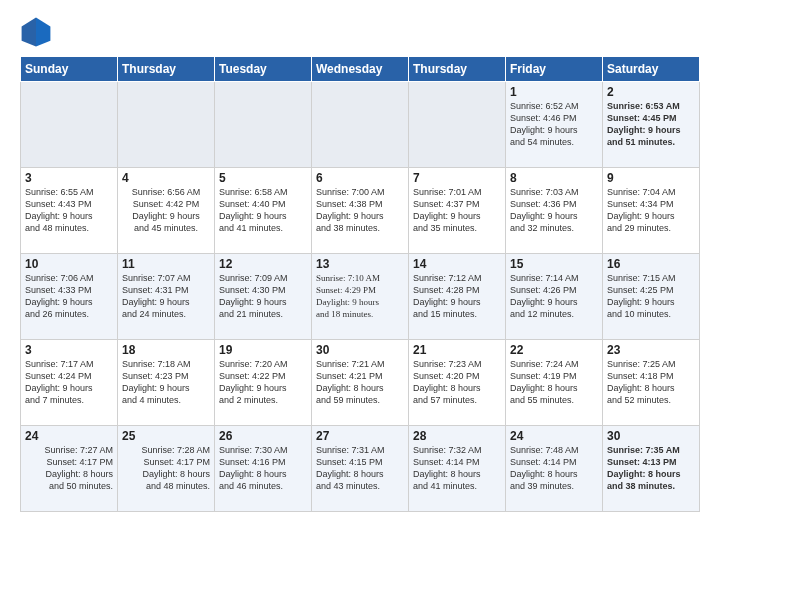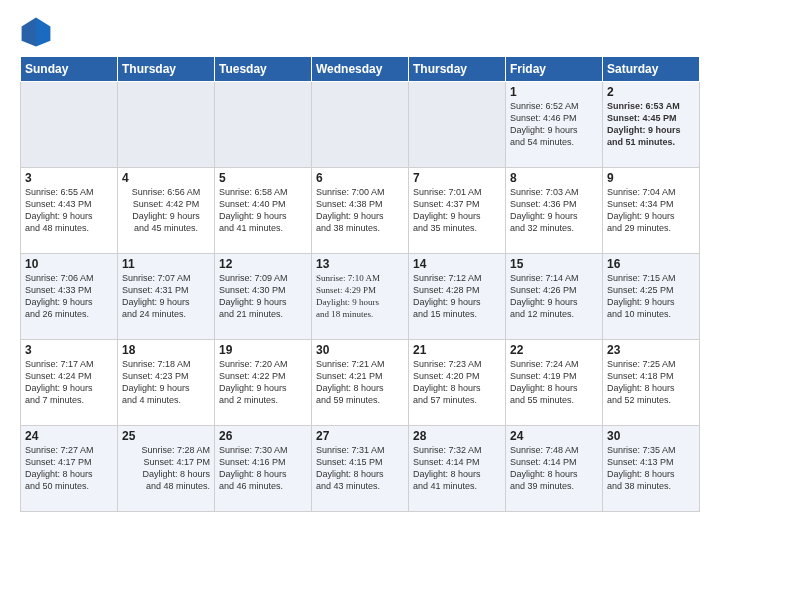--- a/index.html
+++ b/index.html
@@ -307,21 +307,21 @@
             <span class="day-num">23</span>
             <div class="day-info" style="white-space: pre-line;">Sunrise: 7:25 AM
 Sunset: 4:18 PM
 Daylight: 8 hours
 and 52 minutes.</div>
           </td>
         </tr>
         <tr class="row-shade">
           <td>
             <span class="day-num">24</span>
-            <div class="day-info" style="white-space: pre-line;">Sunrise: 7:27 AM
+            <div class="day-info" style="white-space: pre-line; text-align: right;">Sunrise: 7:27 AM
 Sunset: 4:17 PM
 Daylight: 8 hours
 and 50 minutes.</div>
           </td>
           <td>
             <span class="day-num">25</span>
             <div class="day-info" style="white-space: pre-line; text-align: right;">Sunrise: 7:28 AM
 Sunset: 4:17 PM
 Daylight: 8 hours
 and 48 minutes.</div>
@@ -349,21 +349,21 @@
           </td>
           <td>
             <span class="day-num">24</span>
             <div class="day-info" style="white-space: pre-line;">Sunrise: 7:48 AM
 Sunset: 4:14 PM
 Daylight: 8 hours
 and 39 minutes.</div>
           </td>
           <td>
             <span class="day-num">30</span>
-            <div class="day-info" style="white-space: pre-line;">Sunrise: 7:35 AM
+            <div class="day-info" style="white-space: pre-line; font-weight: bold;">Sunrise: 7:35 AM
 Sunset: 4:13 PM
 Daylight: 8 hours
 and 38 minutes.</div>
           </td>
         </tr>
       </tbody>
   </table>
 </div>
 
 </body></html>

